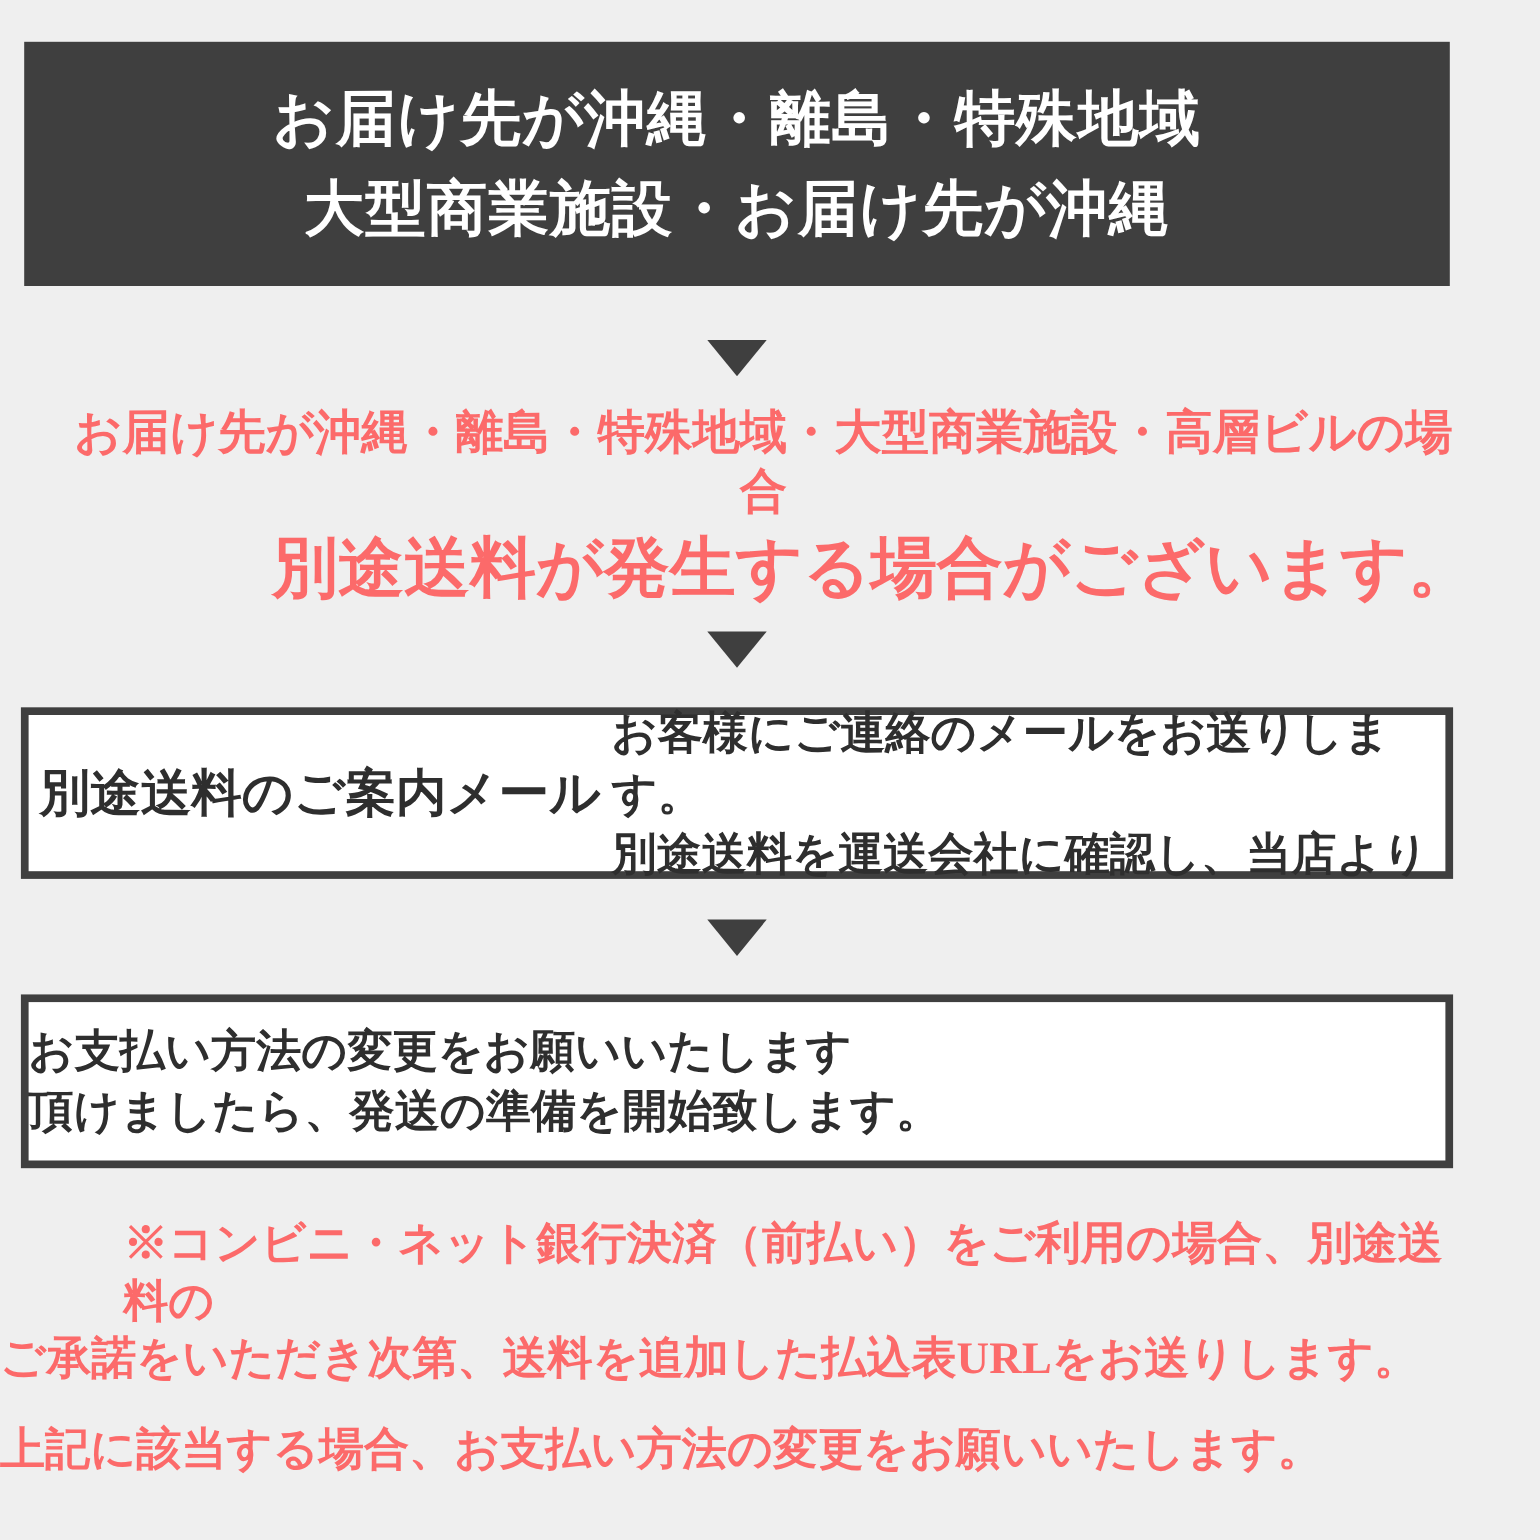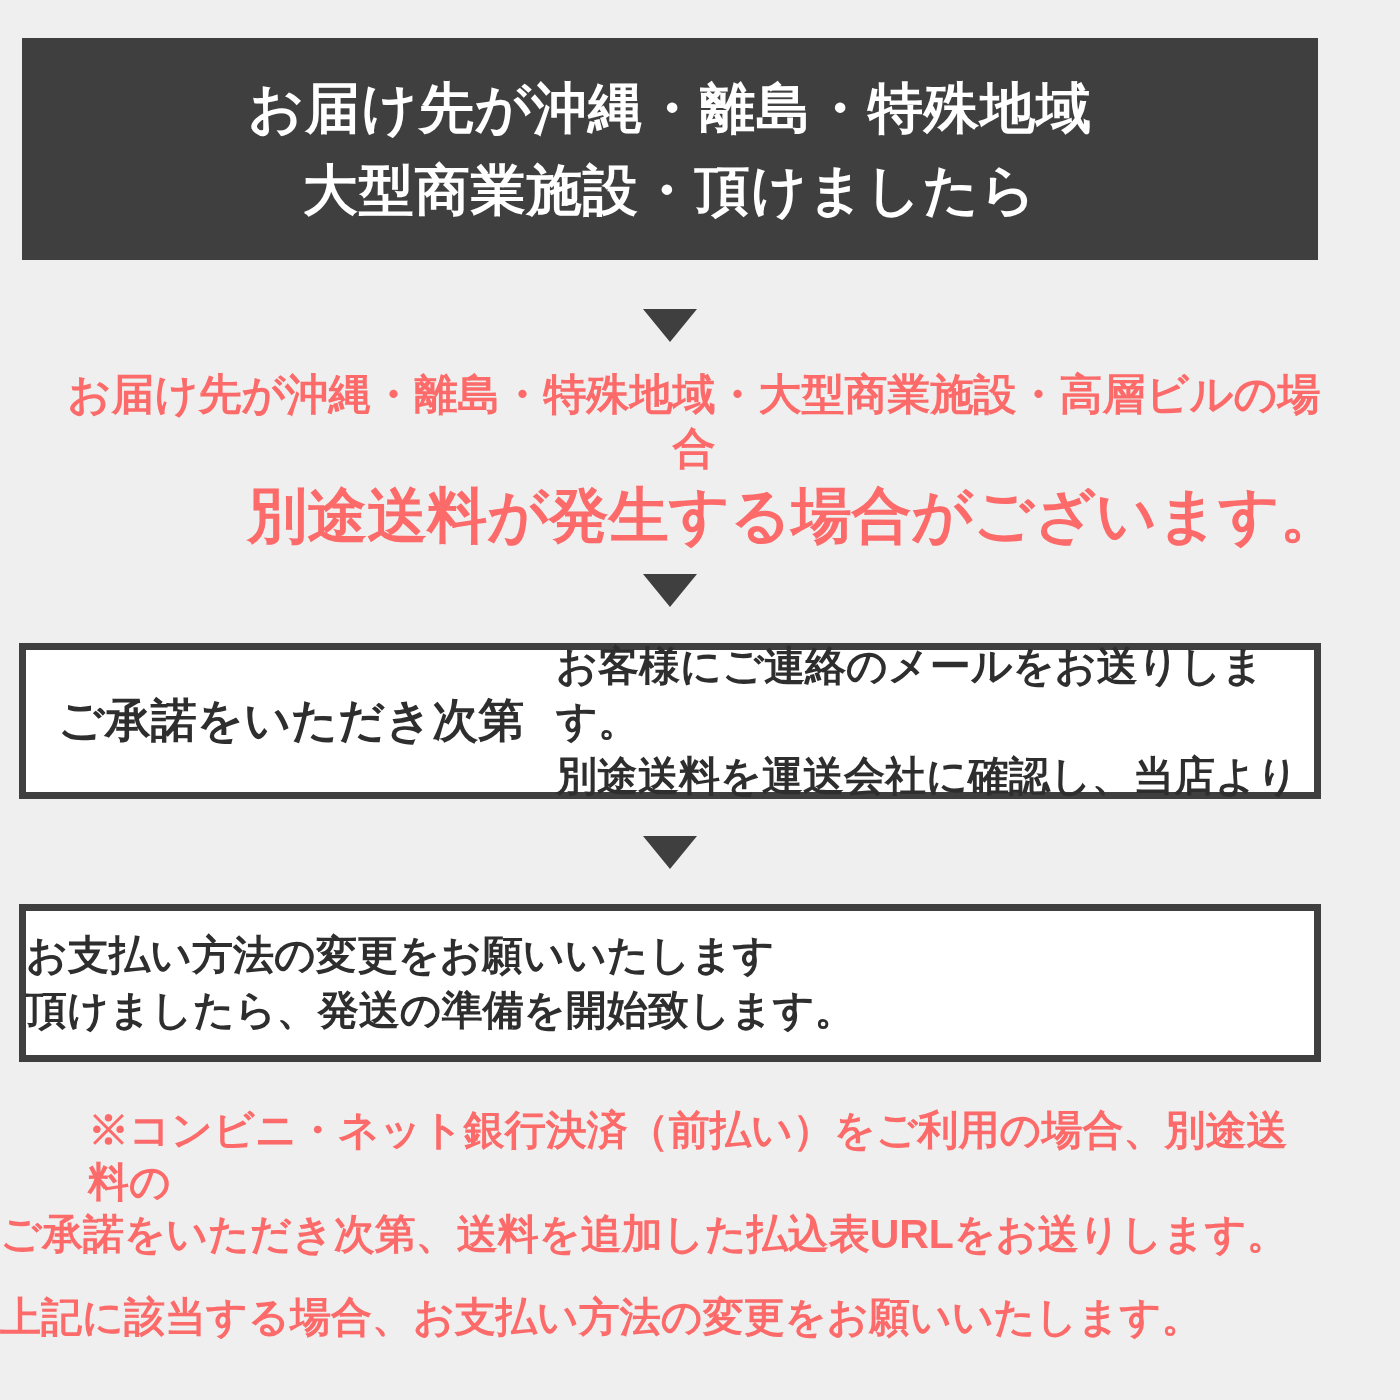--- a/index.html
+++ b/index.html
@@ -2,21 +2,21 @@
 <html style="--background: #efefef; --dark: #3f3f3f; --red: #fc6a6a; --white: #ffffff; --text: #2e2e2e;"><head>
 <meta charset="utf-8">
 <style>
   * { margin: 0; padding: 0; box-sizing: border-box; }
   html, body { background: #efefef; }
   .page {
     position: relative;
     width: 1340px;
     height: 1400px;
     background: var(--background, #efefef);
-    font-family: Liberation Sans, sans-serif;
+    font-family: Liberation Serif, serif;
     font-weight: bold;
     overflow: hidden;
   }
   .banner {
     margin: 38px 22px 0;
     height: 222px;
     background: var(--dark, #3f3f3f);
     color: var(--white, #ffffff);
     display: flex;
     flex-direction: column;
@@ -79,44 +79,44 @@
     color: var(--text, #2e2e2e);
     letter-spacing: 0px;
   }
   .notes {
     margin-top: 42px;
     color: var(--red, #fc6a6a);
     font-size: 41px;
     line-height: 52px;
   }
   .note + .note { margin-top: 31px; }
-  .note-line1 { padding-left: 88px; padding-right: 20px; }
+  .note-line1 { padding-left: 88px; padding-right: 20px; margin-left: 24px; }
   .note-line2 { padding-right: 20px; }
 </style>
 </head>
 <body>
 
 <div class="page">
 
   <div class="banner">
     <div>お届け先が沖縄・離島・特殊地域</div>
-    <div>大型商業施設・頂けましたら</div>
+    <div>大型商業施設・お届け先が沖縄</div>
   </div>
 
   <div class="arrow-down arrow-1"></div>
 
   <div class="red-heading">
     <div class="red-sub">お届け先が沖縄・離島・特殊地域・大型商業施設・高層ビルの場合</div>
     <div class="red-main">別途送料が発生する場合がございます。</div>
   </div>
 
   <div class="arrow-down arrow-2"></div>
 
   <div class="step-box step-box-1">
-    <div class="step-label">ご承諾をいただき次第</div>
+    <div class="step-label">別途送料のご案内メール</div>
     <div class="step-desc">
       <div>お客様にご連絡のメールをお送りします。</div>
       <div>別途送料を運送会社に確認し、当店より</div>
     </div>
   </div>
 
   <div class="arrow-down arrow-3"></div>
 
   <div class="step-box step-box-2">
     <div class="step-desc">

